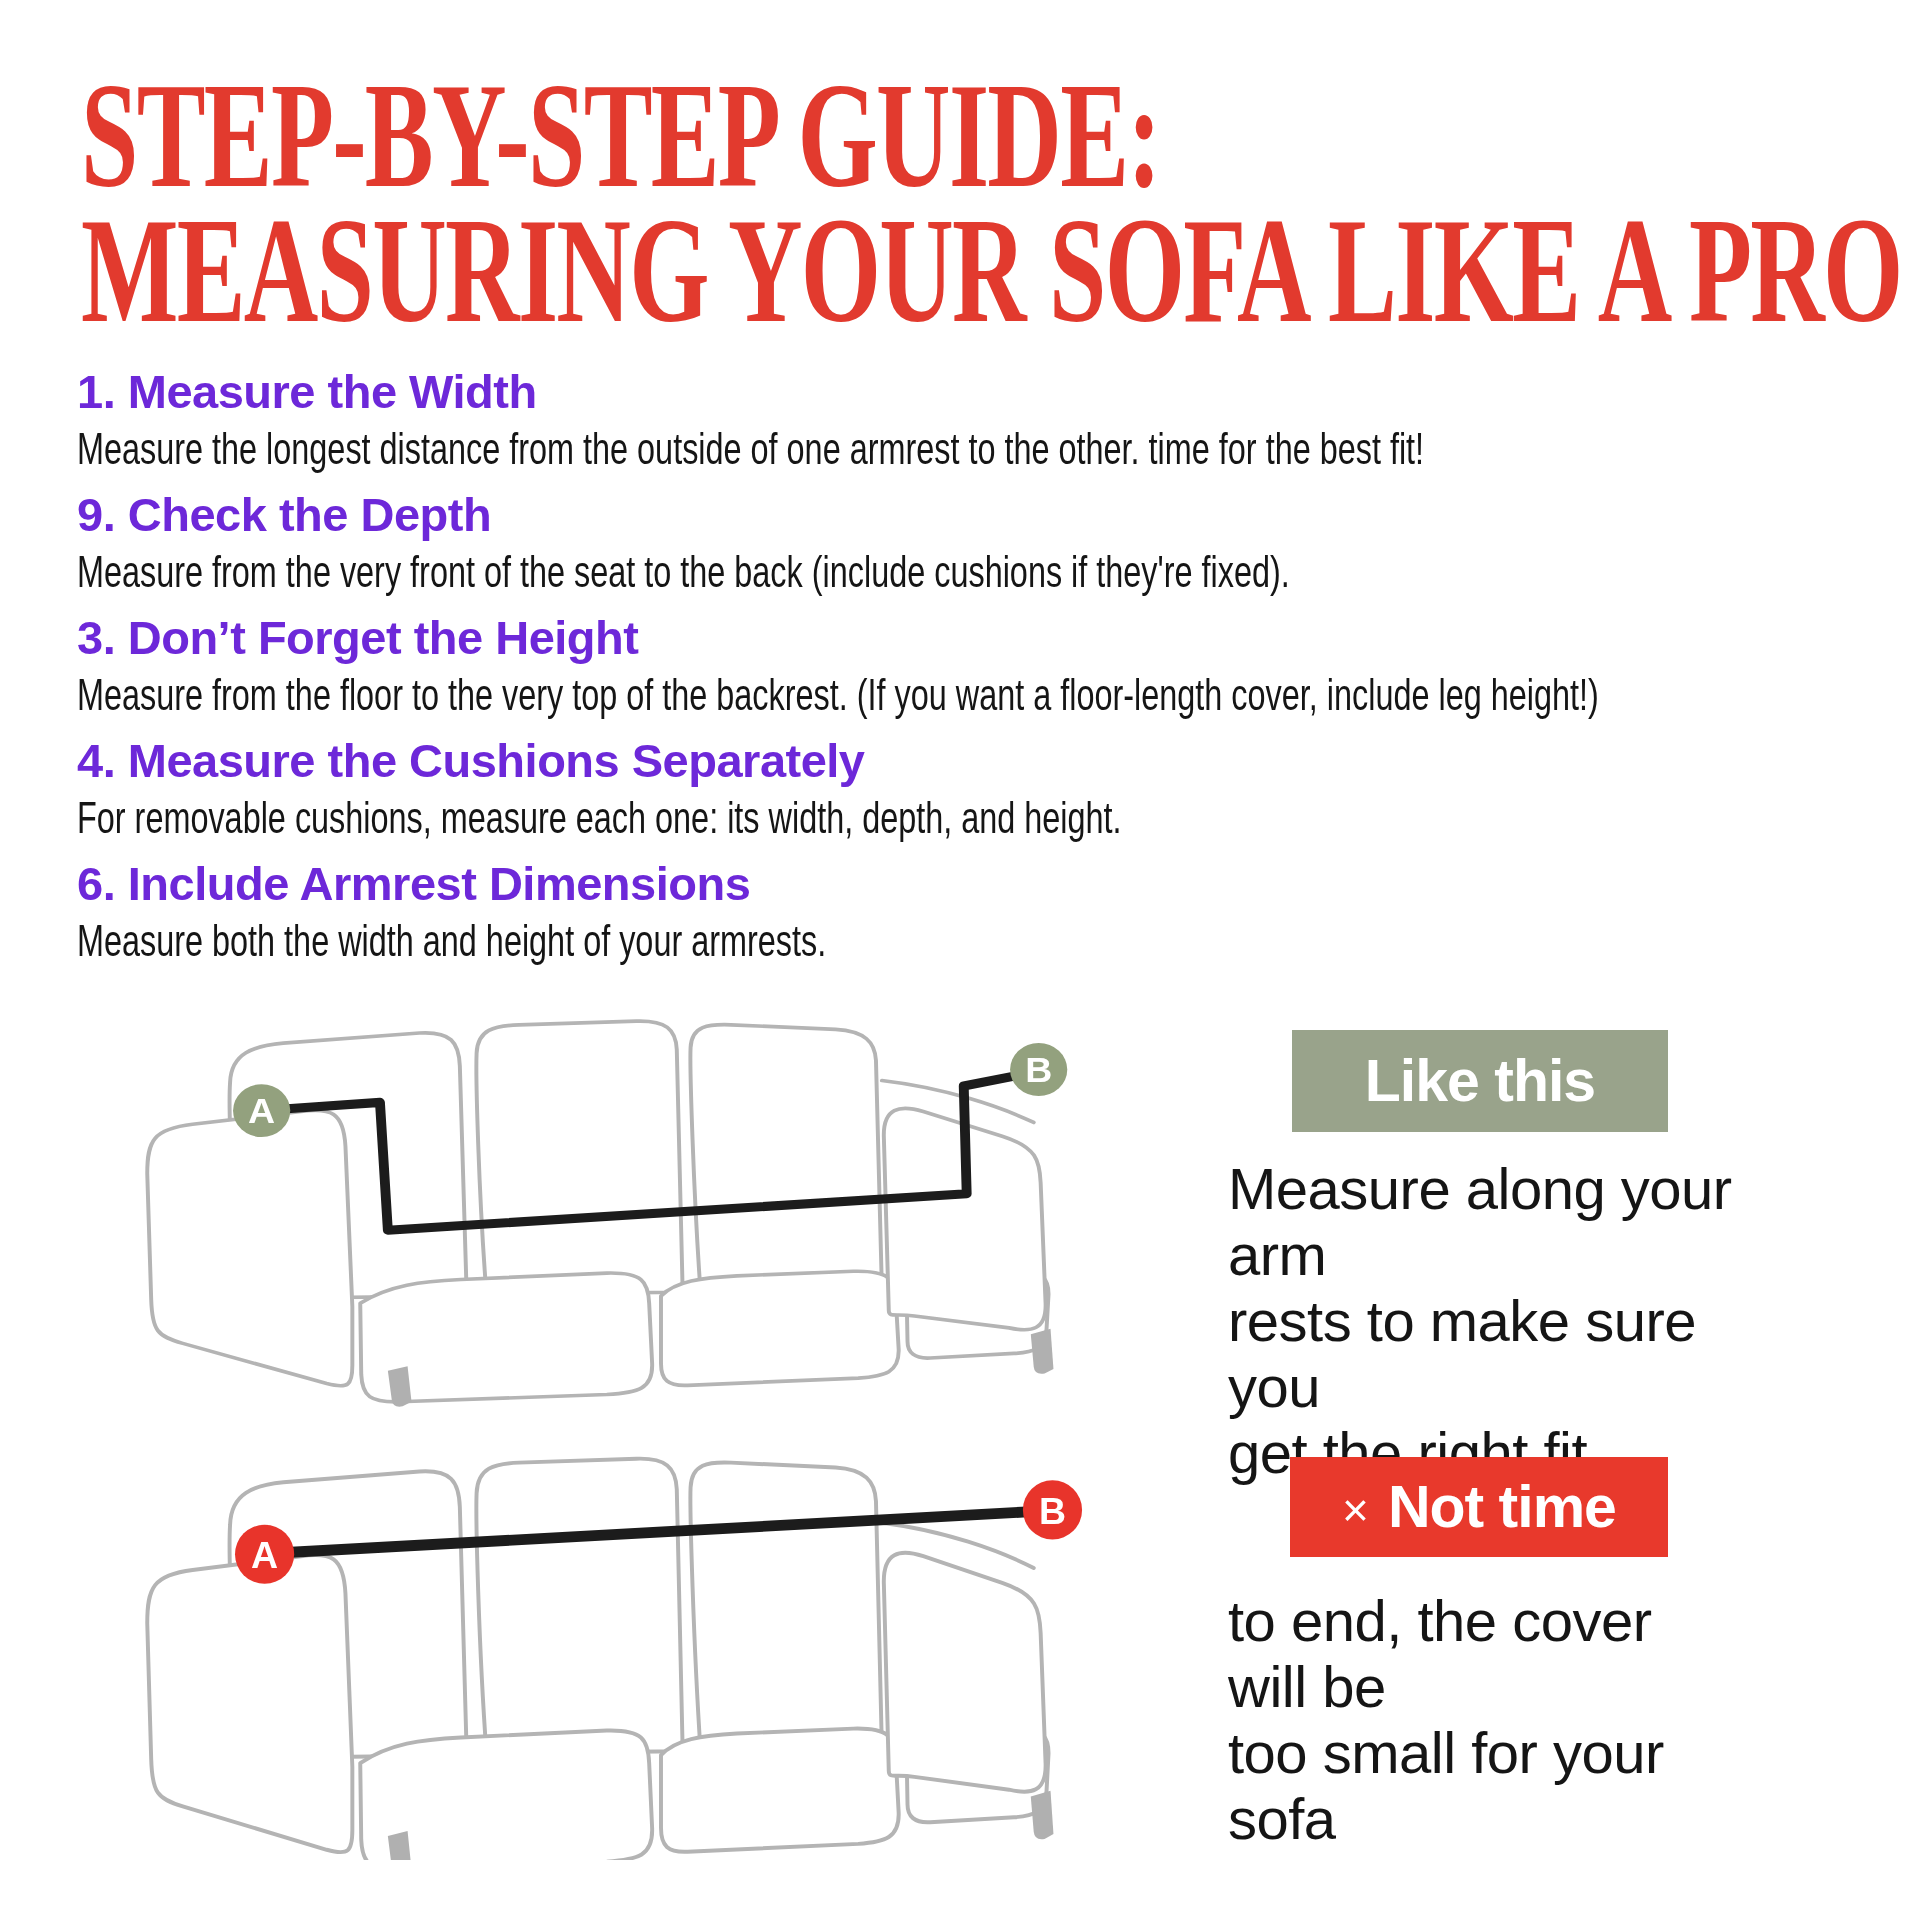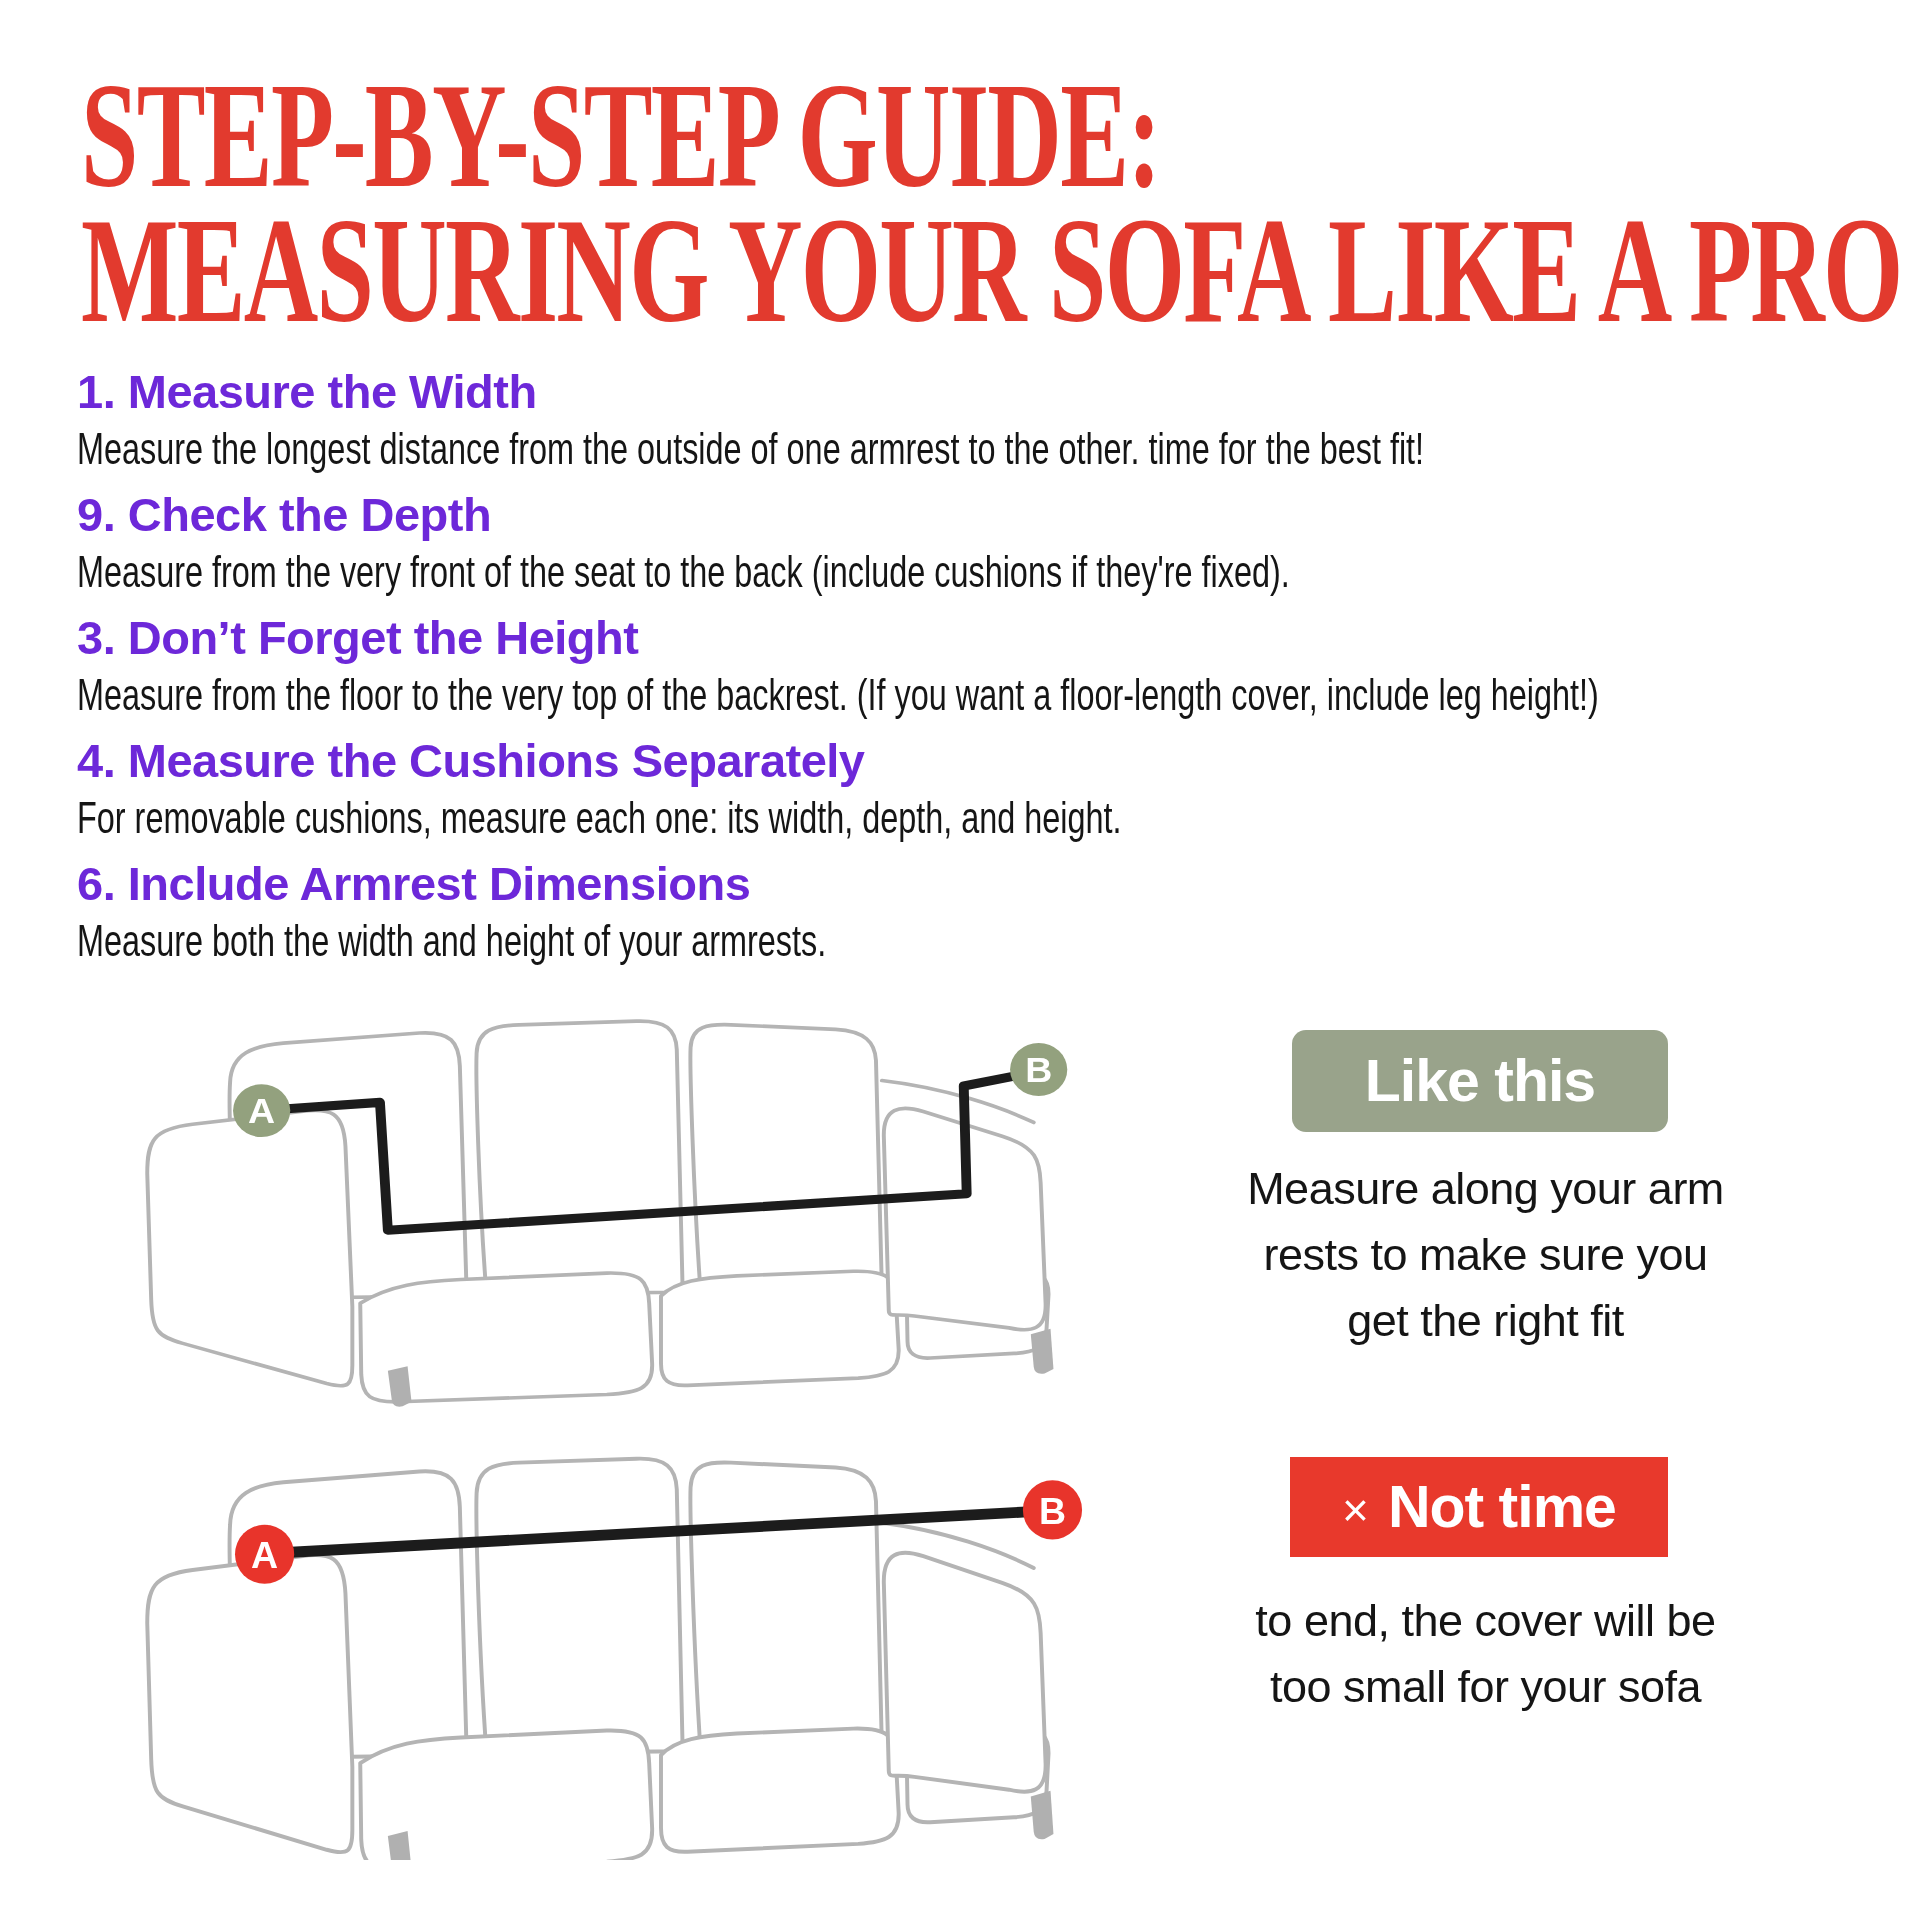--- a/index.html
+++ b/index.html
@@ -14,26 +14,26 @@
   
   .steps{position:absolute;left:77px;top:368px;width:1812px;}
   .step{margin:0;}
   .step-heading{margin:0 0 10px 0;font-size:47px;font-weight:700;color:#6d28d9;
         line-height:48px;letter-spacing:-0.5px;}
   .step-body{margin:0 0 19px 0;font-size:45px;font-weight:400;color:#151515;line-height:46px;
         white-space:nowrap;transform:scaleX(0.72);transform-origin:left center;}
   
   .badge{position:absolute;display:flex;align-items:center;justify-content:center;
         color:#ffffff;font-weight:700;font-size:59px;letter-spacing:-1px;}
-  #like-badge{left:1292px;top:1030px;width:376px;height:102px;background:#99A38B;border-radius:14px;}
+  #like-badge{left:1292px;top:1030px;width:376px;height:102px;background:#99A38B;}
   #not-badge{left:1290px;top:1457px;width:378px;height:100px;background:#E8392C;}
   .x-icon{font-weight:400;font-size:46px;margin-right:20px;position:relative;top:3px;}
   
-  .caption{position:absolute;left:1228px;width:515px;text-align:center;color:#151515;
-        font-size:45px;line-height:66px;letter-spacing:-0.5px;}
+  .caption{position:absolute;left:1228px;width:515px;color:#151515;
+        font-size:58px;line-height:66px;letter-spacing:-0.5px;}
   #like-caption{top:1156px;}
   #not-caption{top:1588px;}
   
   #sofa1{position:absolute;left:94px;top:1002px;width:1134px;height:429px;}
   #sofa2{position:absolute;left:94px;top:1438px;width:1134px;height:463px;}
   .marker-text{font-family:"Liberation Sans",sans-serif;font-weight:700;font-size:38px;
         fill:#ffffff;text-anchor:middle;}
 </style>
 </head>
 <body>

